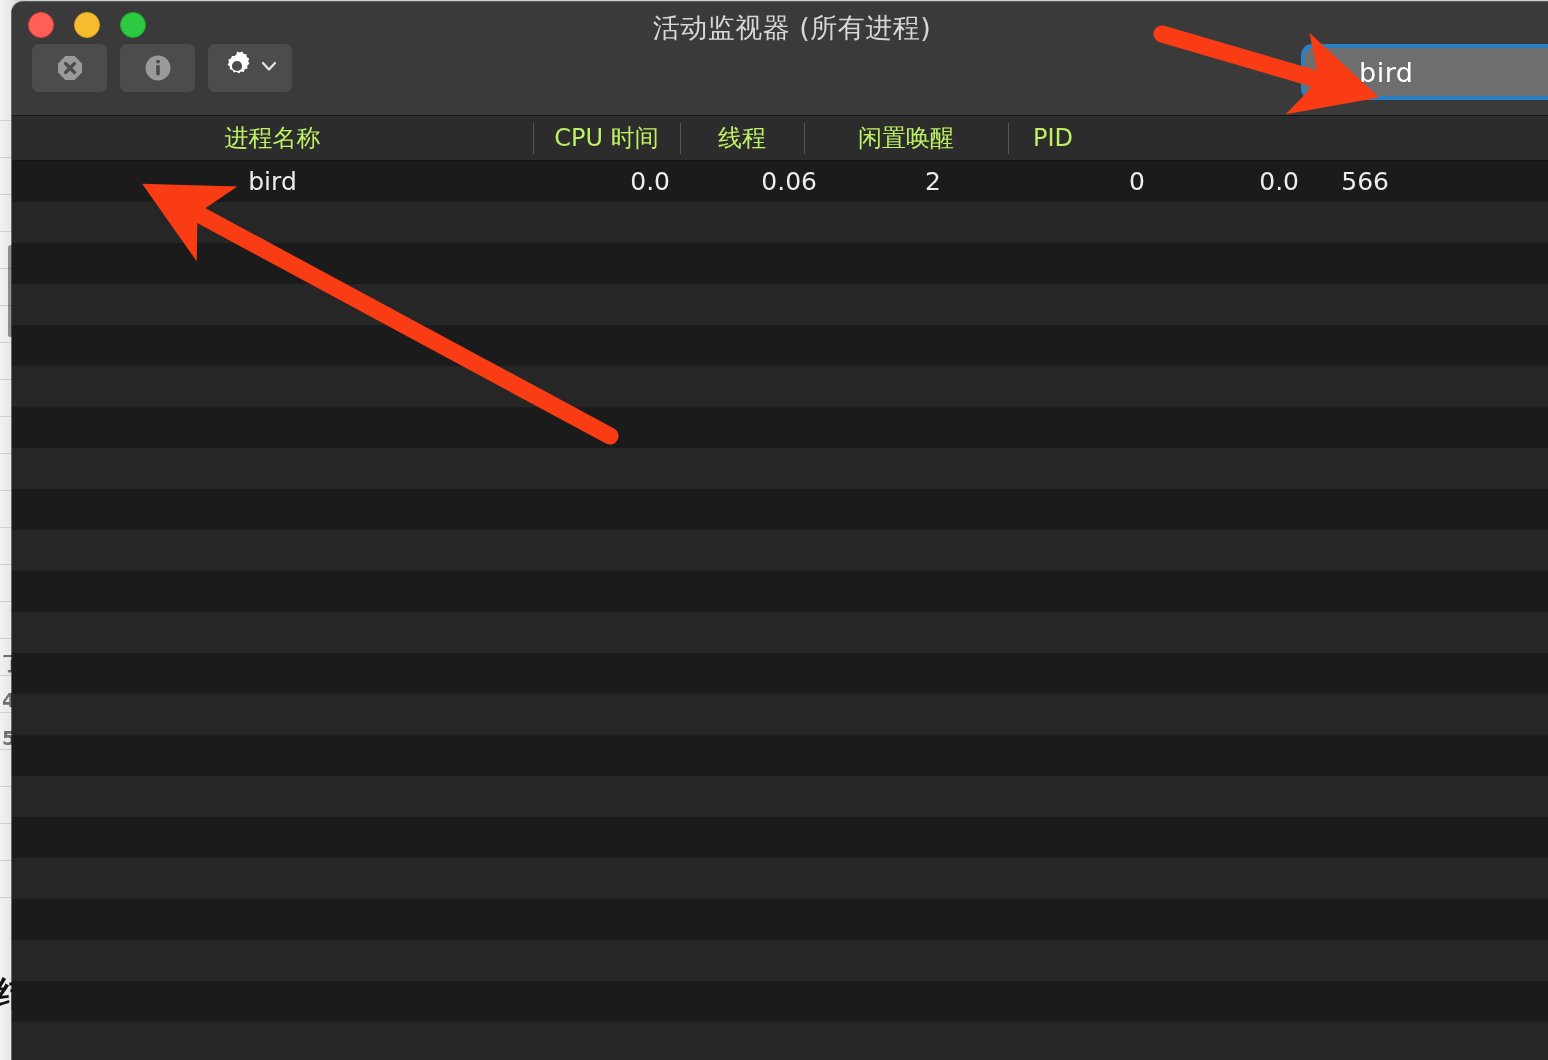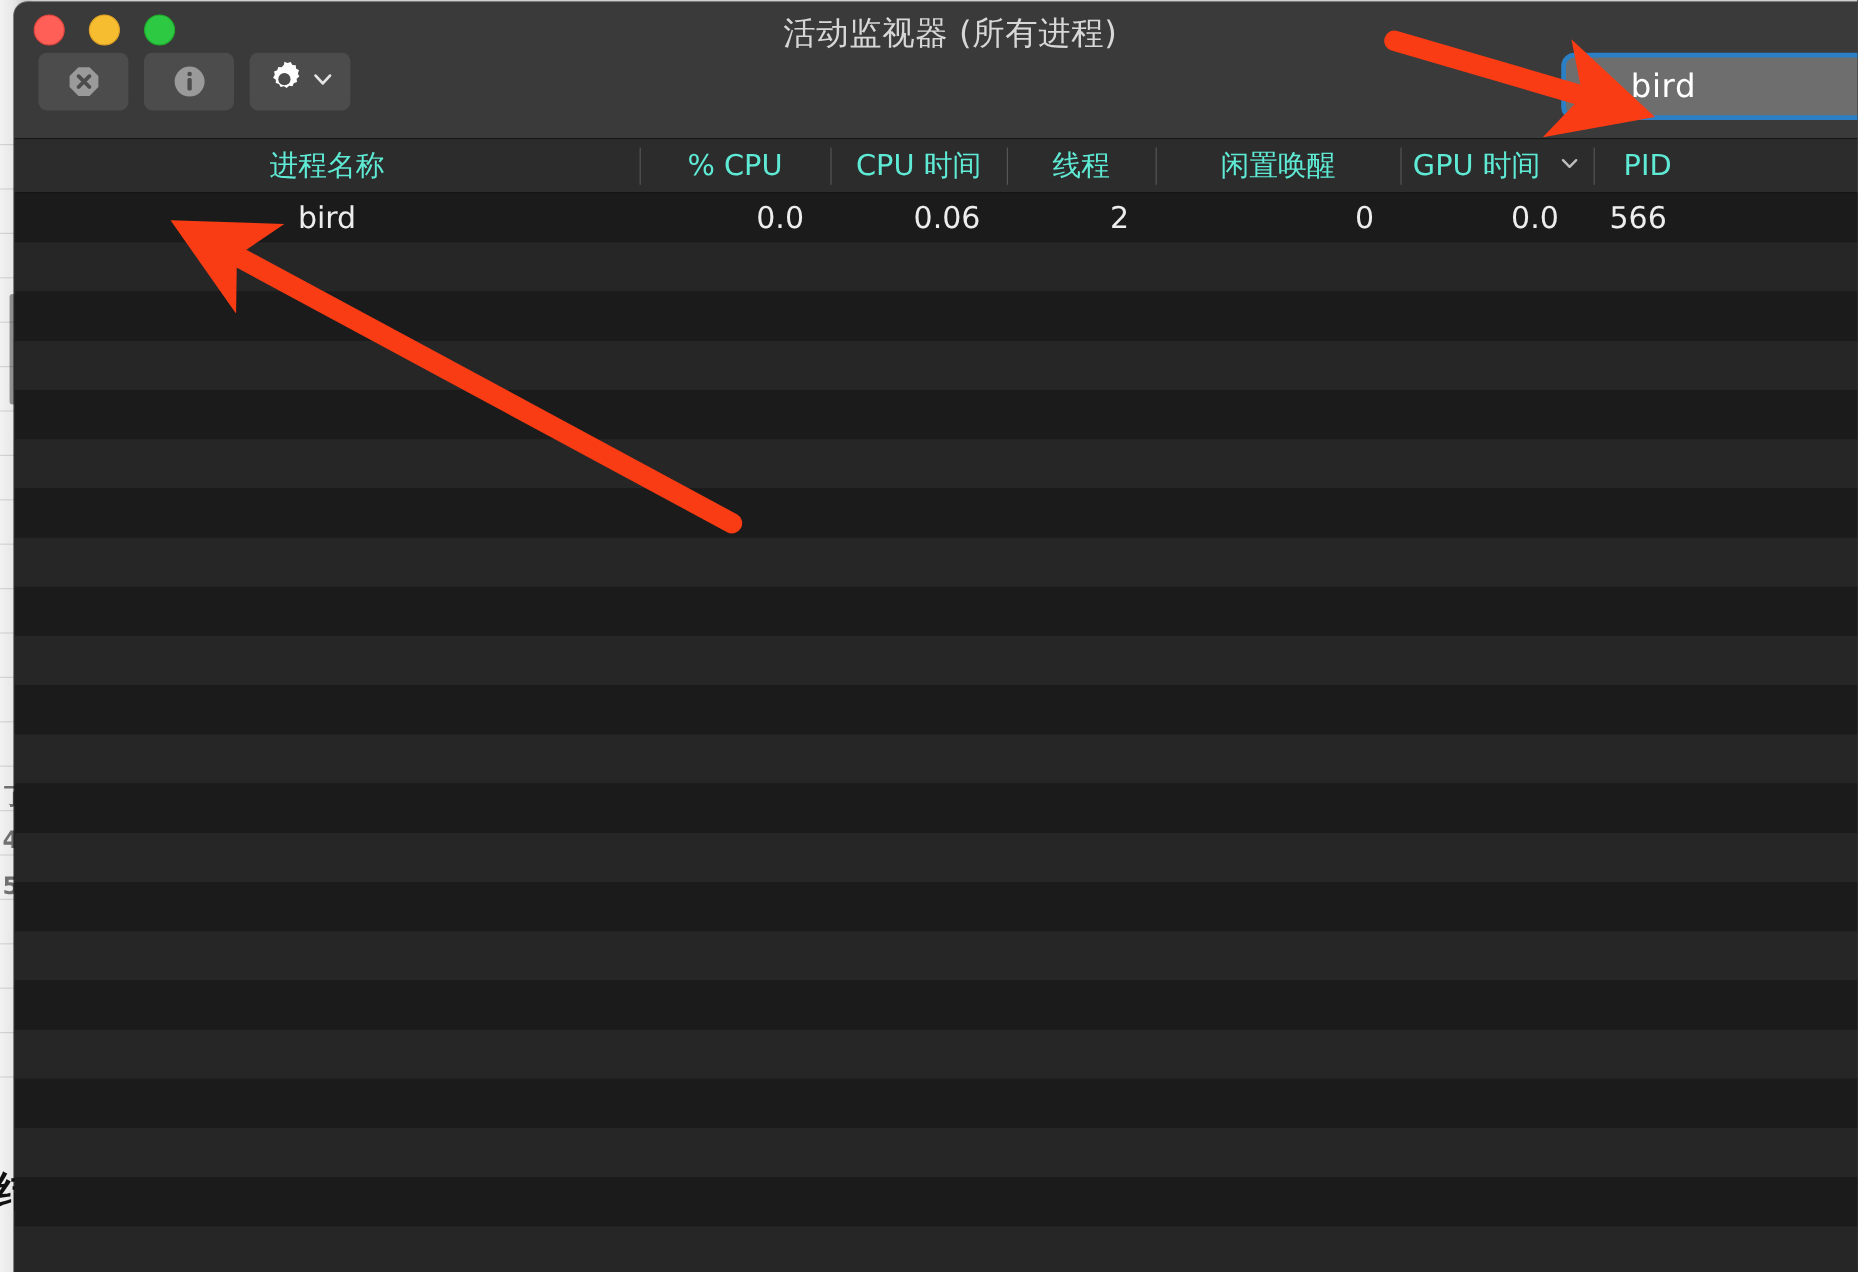--- a/index.html
+++ b/index.html
@@ -217,21 +217,21 @@
     border-bottom: 1px solid #151515;
     display: flex;
     align-items: center;
   }
   .th {
     height: 45px;
     display: flex;
     align-items: center;
     justify-content: center;
     font-size: 24px;
-    color: #5eead4;
+    color: #bef264;
     position: relative;
     font-family: "DejaVu Sans", "Liberation Sans", sans-serif;
     white-space: nowrap;
     cursor: default;
   }
   .th + .th::before {
     content: "";
     position: absolute;
     left: 0;
     top: 7px;
@@ -371,37 +371,28 @@
           </svg>
         </span>
         <span class="search-value">bird</span>
       </div>
     </div>
 
     <div class="table-header" id="table-header">
         <div class="th" style="width: 521px;">
           <span>进程名称</span>
         </div>
-        <div class="th" style="width: 159px;">
-          <span>% CPU</span>
-        </div>
         <div class="th" style="width: 147px;">
           <span>CPU 时间</span>
         </div>
         <div class="th" style="width: 124px;">
           <span>线程</span>
         </div>
         <div class="th" style="width: 204px;">
           <span>闲置唤醒</span>
-        </div>
-        <div class="th" style="width: 161px;">
-          <span>GPU 时间</span>
-          <span class="sort-chevron"><svg width="20" height="20" viewBox="0 0 20 20">
-              <path d="M4.5 7.5 L10 13 L15.5 7.5" fill="none" stroke="#bdbdbd" stroke-width="2" stroke-linecap="round" stroke-linejoin="round"></path>
-            </svg></span>
         </div>
         <div class="th" style="width: 90px;">
           <span>PID</span>
         </div>
       </div>
 
     <div class="table-body" id="table-body">
         <div class="row">
           <div class="td name" style="width: 521px;">bird</div>
           <div class="td num" style="width: 159px;">0.0</div>

